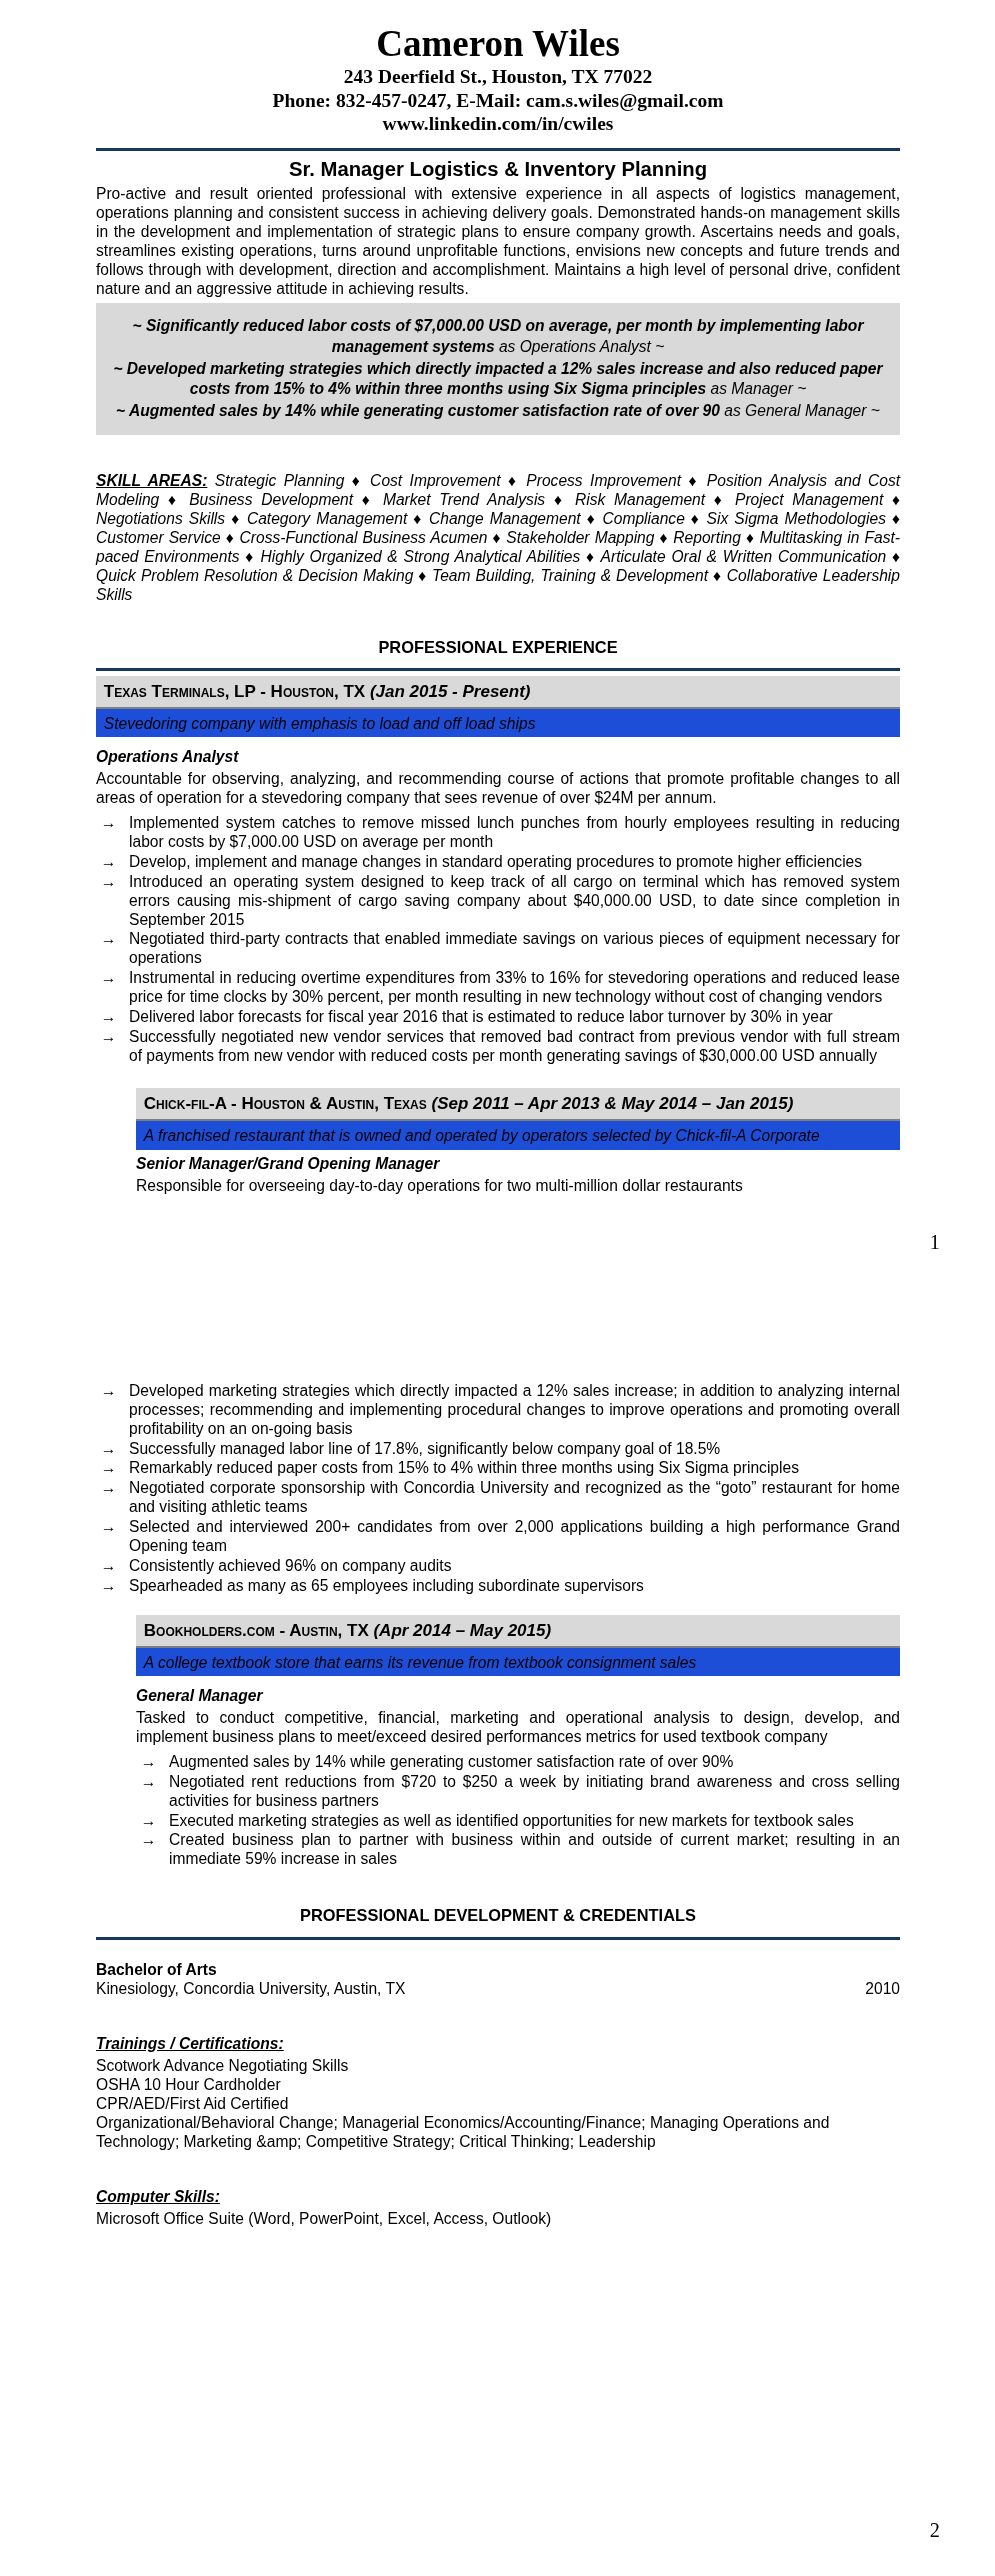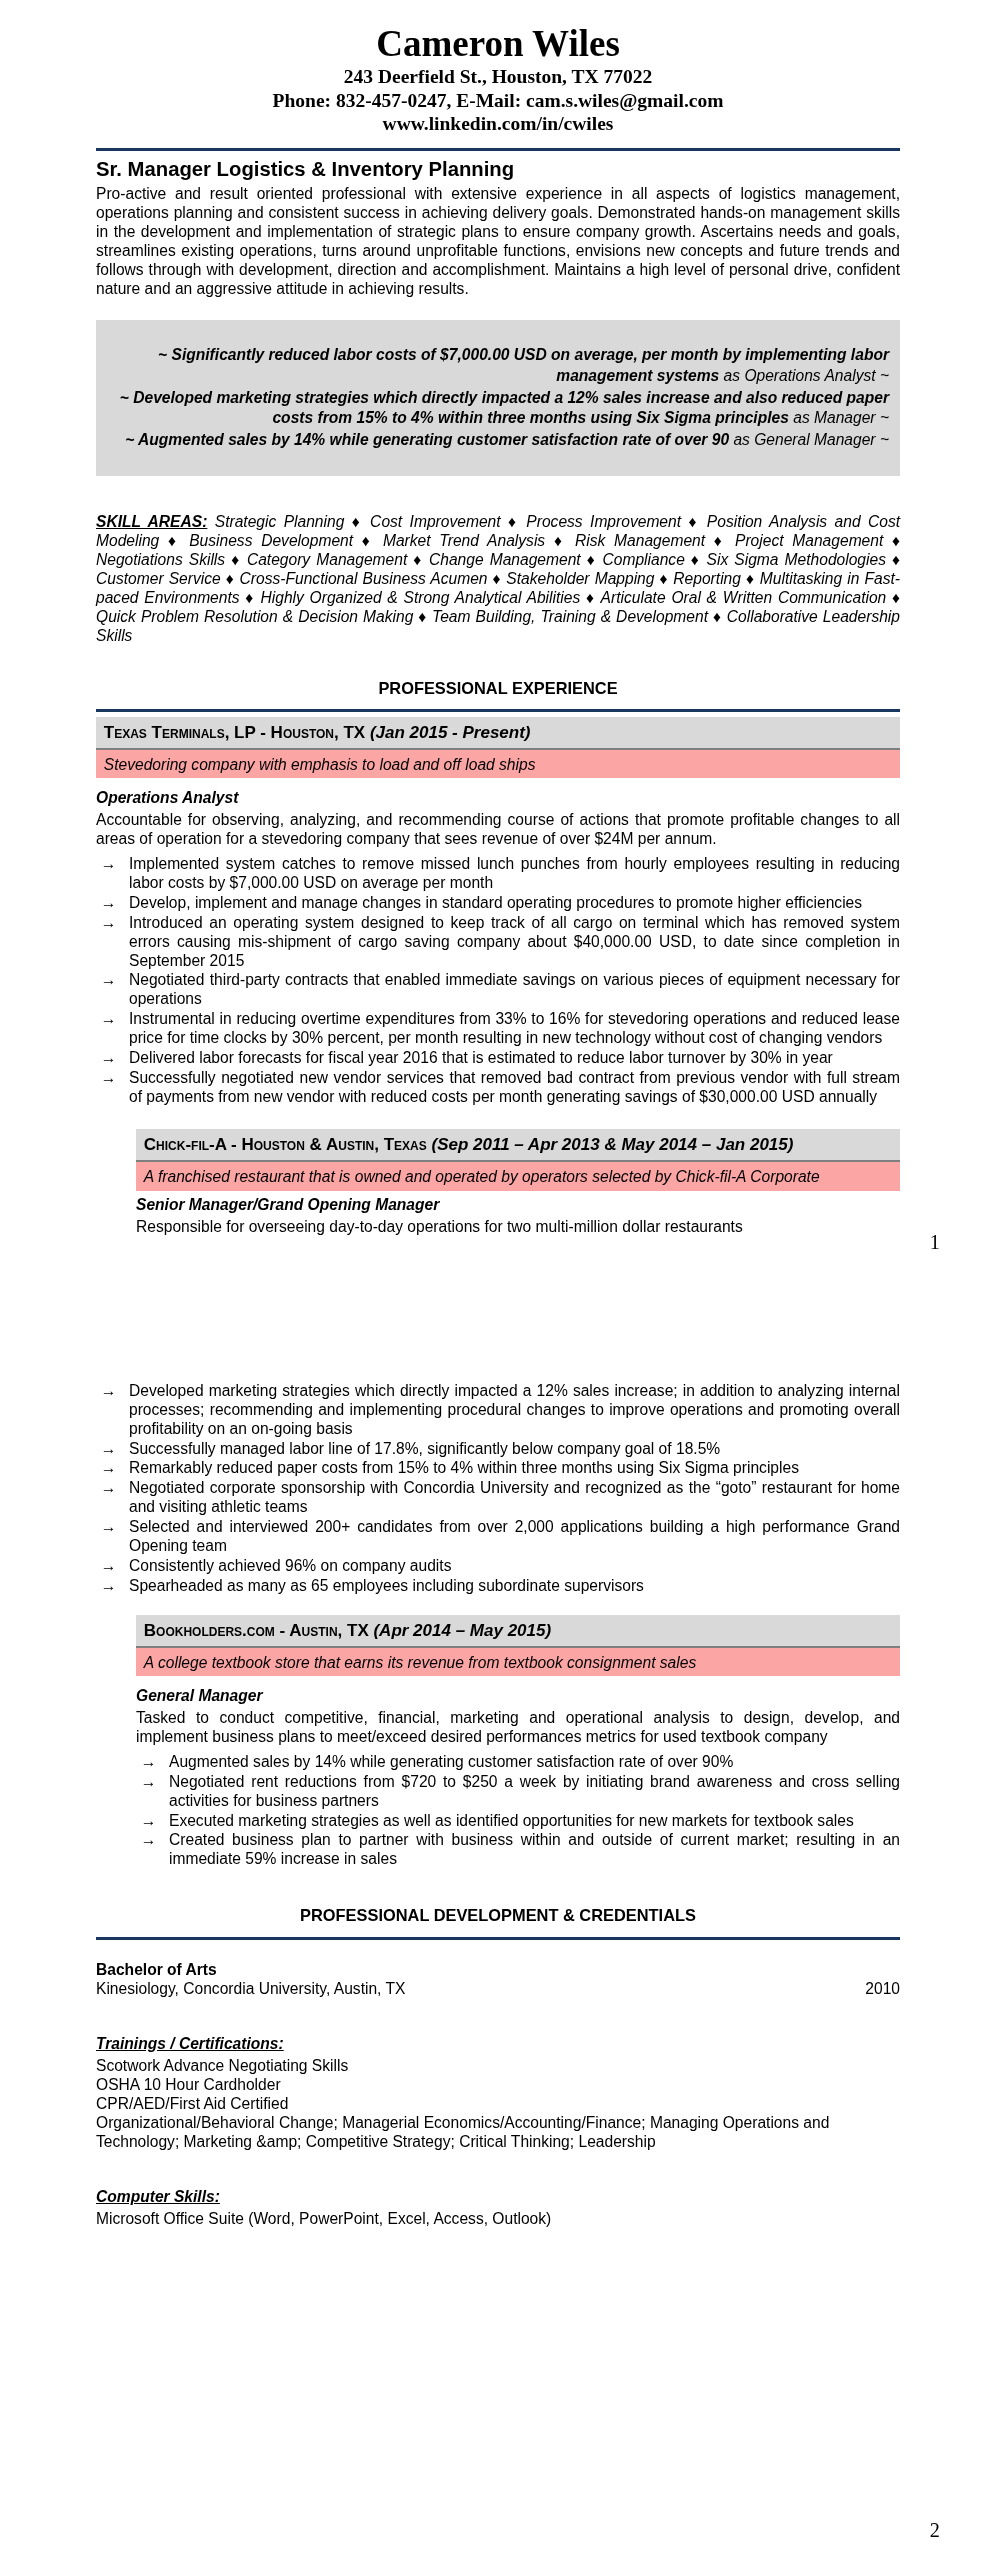--- a/index.html
+++ b/index.html
@@ -14,37 +14,37 @@
   }
   .page{position:absolute;left:0;width:996px;height:1288px;overflow:hidden;}
   #page1{top:0;}
   #page2{top:1288px;}
   .content{padding:0 96px;}
   .serif{font-family:"Liberation Serif", serif;}
   
   .name{margin-top:23.4px;text-align:center;font-weight:bold;font-size:37px;line-height:42px;}
   .contact{ text-align:center;font-weight:bold;font-size:19.5px;line-height:23.4px;}
   .hr-blue{border:none;border-top:3.9px solid #17375E;margin:12.5px 0 0 0;}
-  .job-title{ text-align:left;font-weight:bold;font-size:20.3px;line-height:25px;margin:6.2px 0 1.6px 0;}
+  .job-title{ text-align:center;font-weight:bold;font-size:20.3px;line-height:25px;margin:6.2px 0 1.6px 0;}
   p.body{margin:0;text-align:justify;}
   
-  .hl-box{background:#D9D9D9;margin-top:22px;padding:24px 11px;text-align:right;}
+  .hl-box{background:#D9D9D9;margin-top:5px;padding:12px 11px;text-align:center;}
   .hl-line{font-style:italic;line-height:20.3px;margin:1.6px 0;}
   .hl-line b{font-weight:bold;}
   
   .skills{margin-top:36px;font-style:italic;text-align:justify;}
   .skills .lbl{font-weight:bold;text-decoration:underline;}
   
   .sec-head{margin:33px 0 0 0;text-align:center;font-weight:bold;font-size:16.4px;line-height:20.3px;}
   .sec-rule{border:none;border-top:3.9px solid #17375E;margin:11px 0 4.7px 0;}
   
   .co-bar{background:#D9D9D9;border-bottom:2.3px solid #7F7F7F;padding:6.2px 7.8px 4.7px 7.8px;font-size:17px;line-height:20.3px;}
   .co-name{font-weight:bold;font-variant:small-caps;}
   .co-dates{font-weight:bold;font-style:italic;}
-  .co-about{background:#fca5a5;padding:4.7px 7.8px;font-style:italic;}
+  .co-about{background:#1d4ed8;padding:4.7px 7.8px;font-style:italic;}
   .role{font-weight:bold;font-style:italic;margin:9.4px 0 3.1px 0;}
   .intro{margin:1.6px 0 6.2px 0;text-align:justify;}
   
   .bullets{margin:0 0 3.1px 0;}
   .bullet{display:flex;margin:0.8px 0;}
   .bullet .arrow{flex:none;width:33px;padding-left:4.7px;box-sizing:border-box;}
   .bullet .txt{flex:1;text-align:justify;}
   .job{margin-top:23.4px;margin-left:40px;}
   
   .edu{margin-top:20.3px;}

